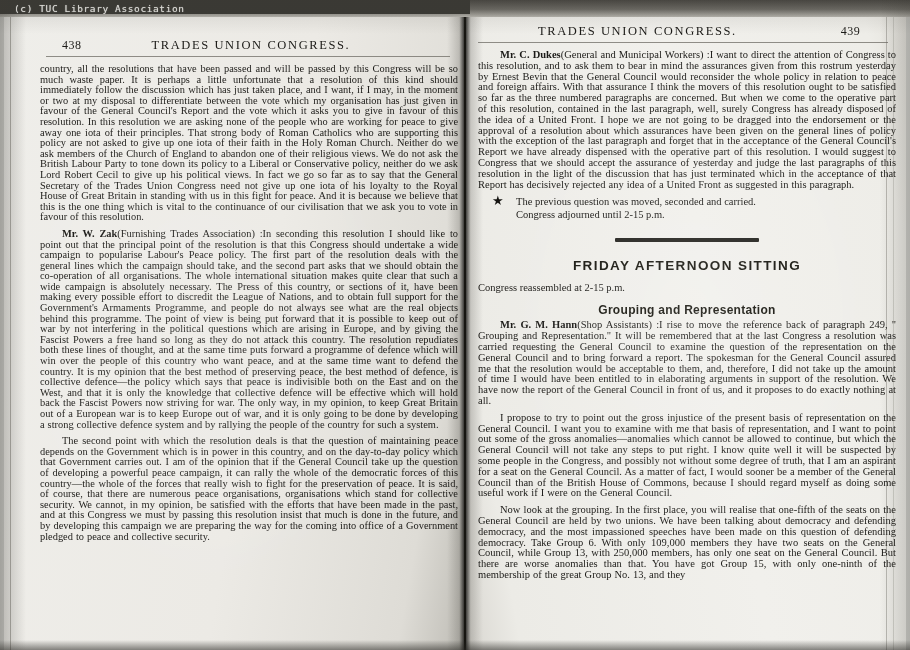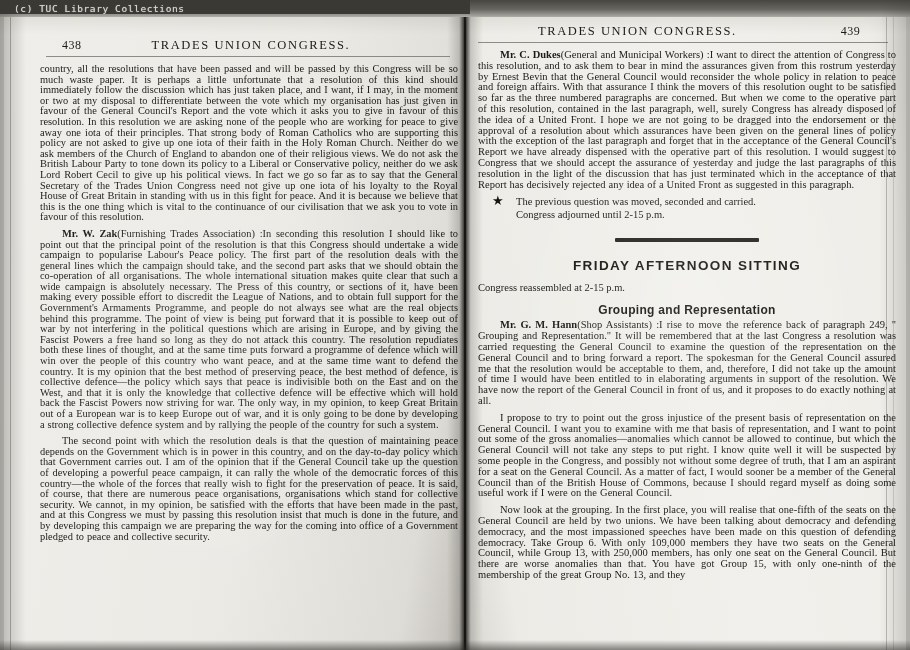--- a/index.html
+++ b/index.html
@@ -226,21 +226,21 @@
   <div class="edge far-right"></div>
   <div class="edge right-in"></div>
 
   <div class="gutter"></div>
   <div class="gutter-core"></div>
 
   <div class="top-band"></div>
   <div class="top-band-dark"></div>
   <div class="bottom-shadow"></div>
 
-  <div class="watermark">(c) TUC Library Collections</div>
+  <div class="watermark">(c) TUC Library Association</div>
 
   <div class="page left blur-soft">
 
     <div class="runhead lefthead">
       <span class="folio">438</span>
       <span class="title">TRADES UNION CONGRESS.</span>
     </div>
     <div class="rule short-left"></div>
 
     <p class="body">country, all the resolutions that have been passed and will be passed by this Congress will be so much waste paper. It is perhaps a little unfortunate that a resolution of this kind should immediately follow the discussion which has just taken place, and I want, if I may, in the moment or two at my disposal to differentiate between the vote which my organisation has just given in favour of the General Council's Report and the vote which it asks you to give in favour of this resolution. In this resolution we are asking none of the people who are working for peace to give away one iota of their principles. That strong body of Roman Catholics who are supporting this policy are not asked to give up one iota of their faith in the Holy Roman Church. Neither do we ask members of the Church of England to abandon one of their religious views. We do not ask the British Labour Party to tone down its policy to a Liberal or Conservative policy, neither do we ask Lord Robert Cecil to give up his political views. In fact we go so far as to say that the General Secretary of the Trades Union Congress need not give up one iota of his loyalty to the Royal House of Great Britain in standing with us in this fight for peace. And it is because we believe that this is the one thing which is vital to the continuance of our civilisation that we ask you to vote in favour of this resolution.</p>

